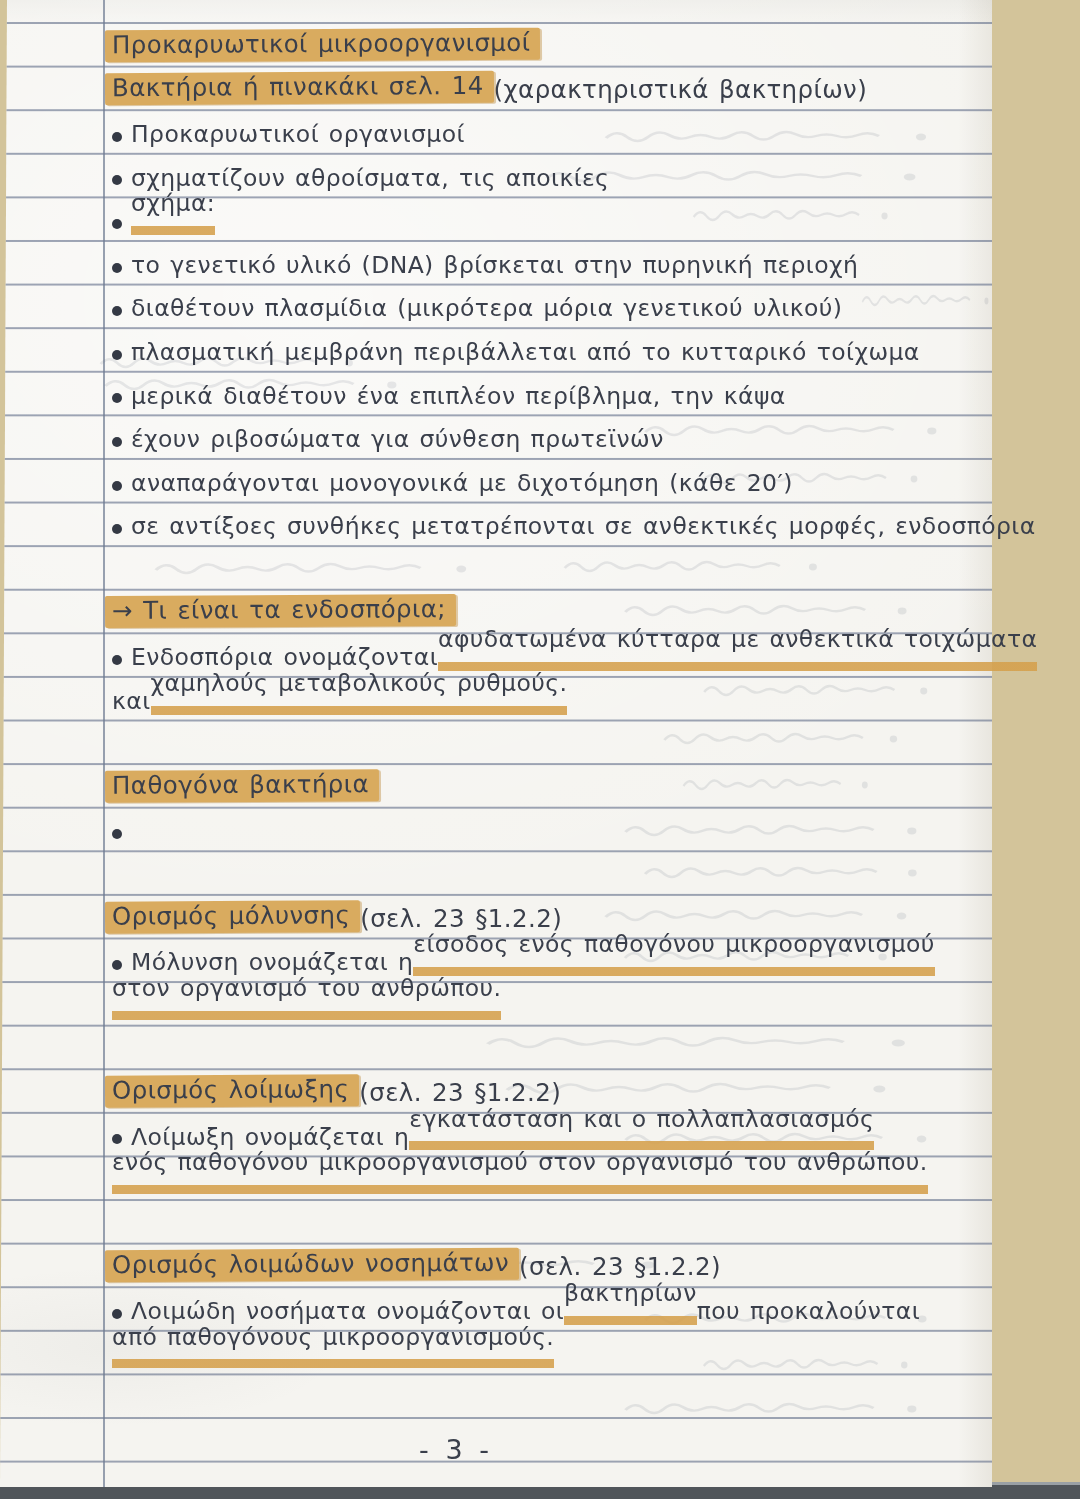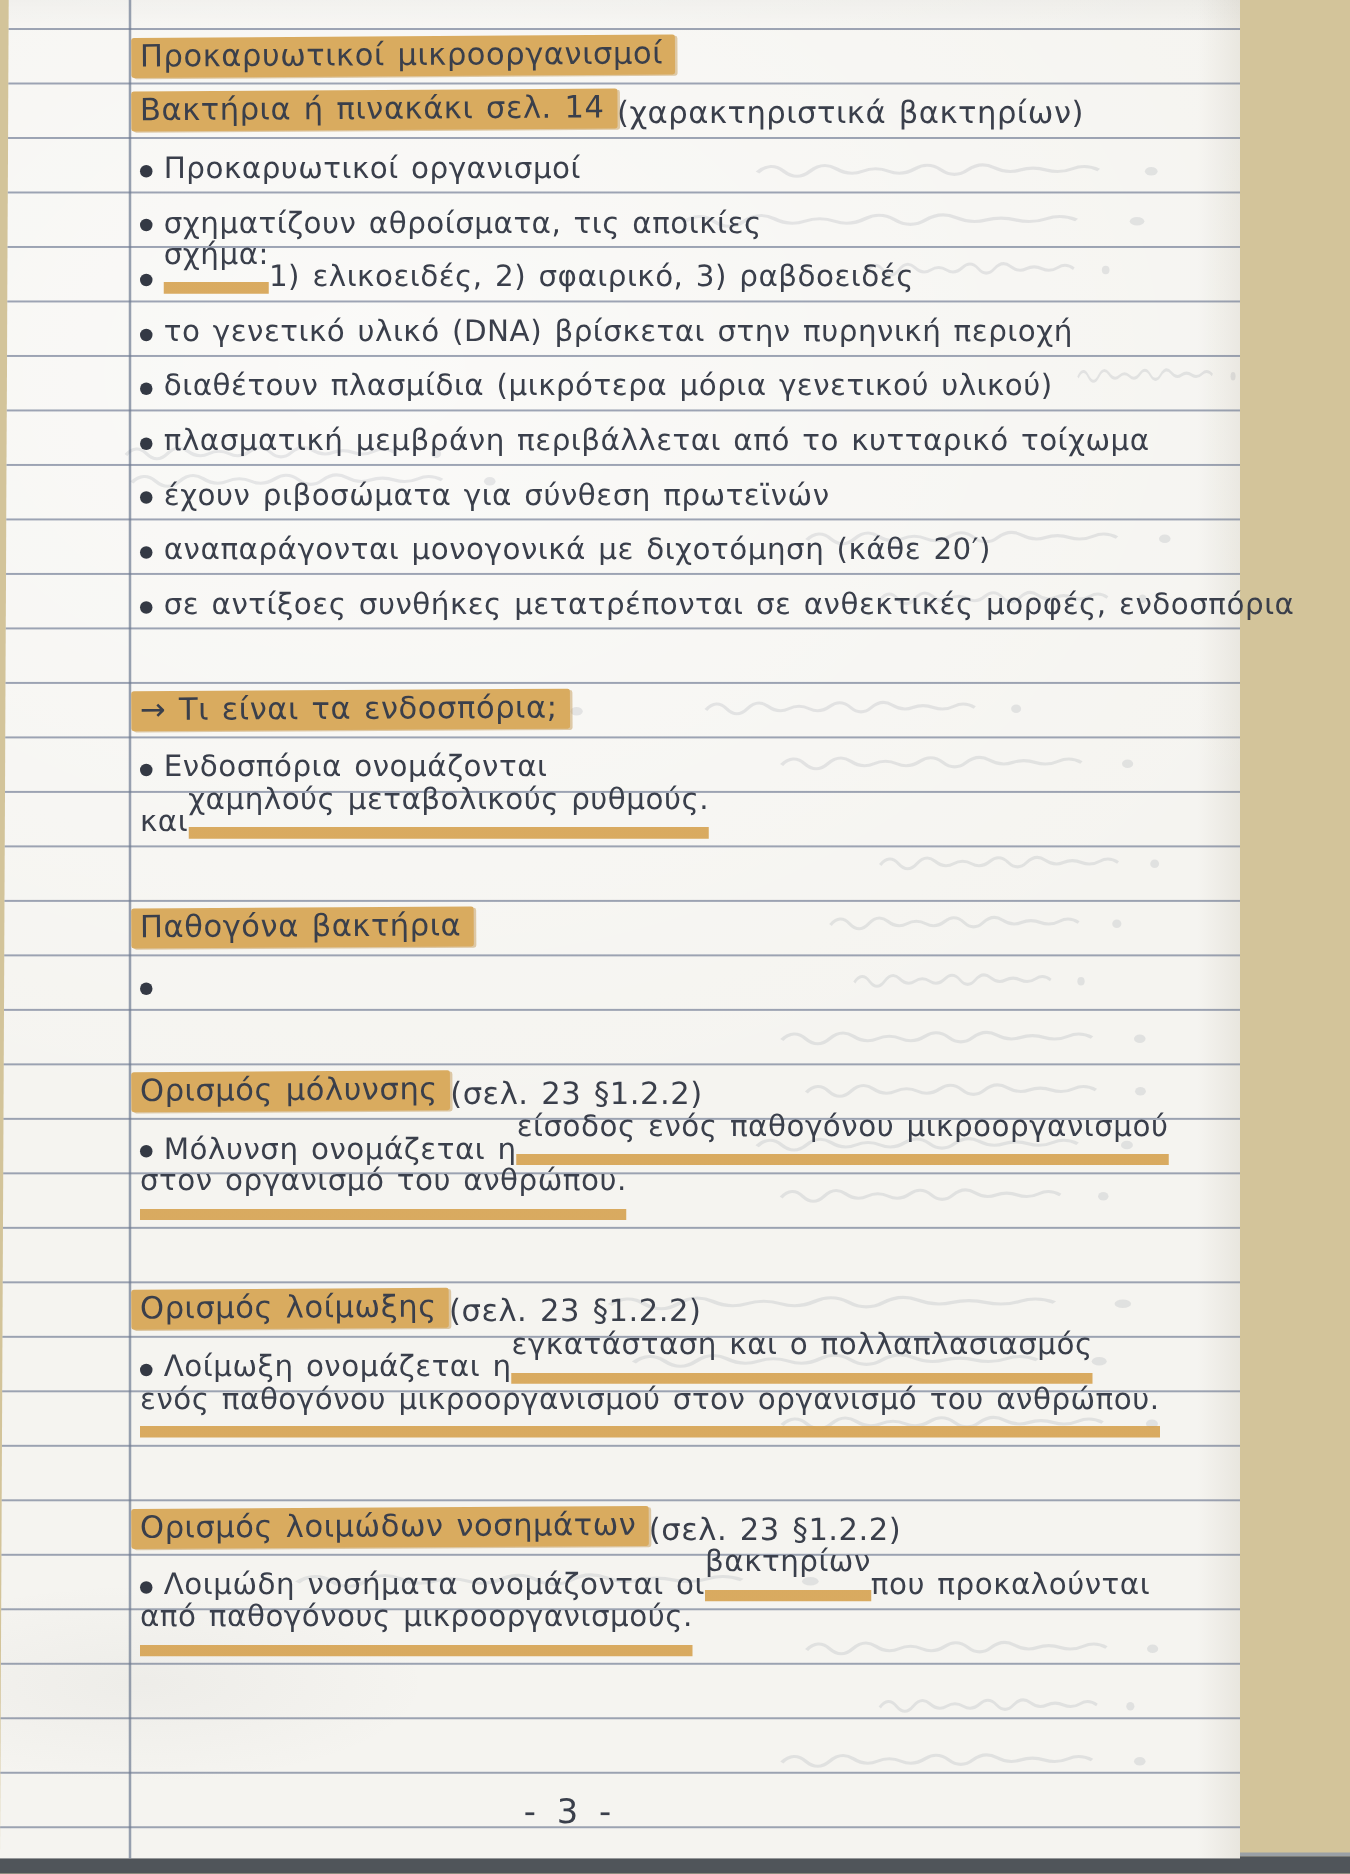--- a/index.html
+++ b/index.html
@@ -247,53 +247,57 @@
         <span class="bullet-dot"></span>
         <span class="seg plain">Προκαρυωτικοί οργανισμοί</span>
       </div>
       <div class="row bullet">
         <span class="bullet-dot"></span>
         <span class="seg plain">σχηματίζουν αθροίσματα, τις αποικίες</span>
       </div>
       <div class="row bullet">
         <span class="bullet-dot"></span>
         <span class="seg hl-underline">σχήμα:</span>
-        <span class="seg plain"> 1) ελικοειδές, 2) σφαιρικό, 3) ραβδοειδές</span>
       </div>
       <div class="row bullet">
         <span class="bullet-dot"></span>
         <span class="seg plain">το γενετικό υλικό (DNA) βρίσκεται στην πυρηνική περιοχή</span>
       </div>
       <div class="row bullet">
         <span class="bullet-dot"></span>
         <span class="seg plain">διαθέτουν πλασμίδια (μικρότερα μόρια γενετικού υλικού)</span>
       </div>
       <div class="row bullet">
         <span class="bullet-dot"></span>
         <span class="seg plain">πλασματική μεμβράνη περιβάλλεται από το κυτταρικό τοίχωμα</span>
       </div>
       <div class="row bullet">
         <span class="bullet-dot"></span>
+        <span class="seg plain">μερικά διαθέτουν ένα επιπλέον περίβλημα, την κάψα</span>
+      </div>
+      <div class="row bullet">
+        <span class="bullet-dot"></span>
         <span class="seg plain">έχουν ριβοσώματα για σύνθεση πρωτεϊνών</span>
       </div>
       <div class="row bullet">
         <span class="bullet-dot"></span>
         <span class="seg plain">αναπαράγονται μονογονικά με διχοτόμηση (κάθε 20′)</span>
       </div>
       <div class="row bullet">
         <span class="bullet-dot"></span>
         <span class="seg plain">σε αντίξοες συνθήκες μετατρέπονται σε ανθεκτικές μορφές, ενδοσπόρια</span>
       </div>
       <div class="row blank"></div>
       <div class="row heading">
         <span class="seg hl-block">→ Τι είναι τα ενδοσπόρια;</span>
       </div>
       <div class="row bullet">
         <span class="bullet-dot"></span>
         <span class="seg plain">Ενδοσπόρια ονομάζονται </span>
+        <span class="seg hl-underline">αφυδατωμένα κύτταρα με ανθεκτικά τοιχώματα</span>
       </div>
       <div class="row cont">
         <span class="seg plain">και </span>
         <span class="seg hl-underline">χαμηλούς μεταβολικούς ρυθμούς.</span>
       </div>
       <div class="row blank"></div>
       <div class="row heading">
         <span class="seg hl-block">Παθογόνα βακτήρια</span>
       </div>
       <div class="row bullet">

